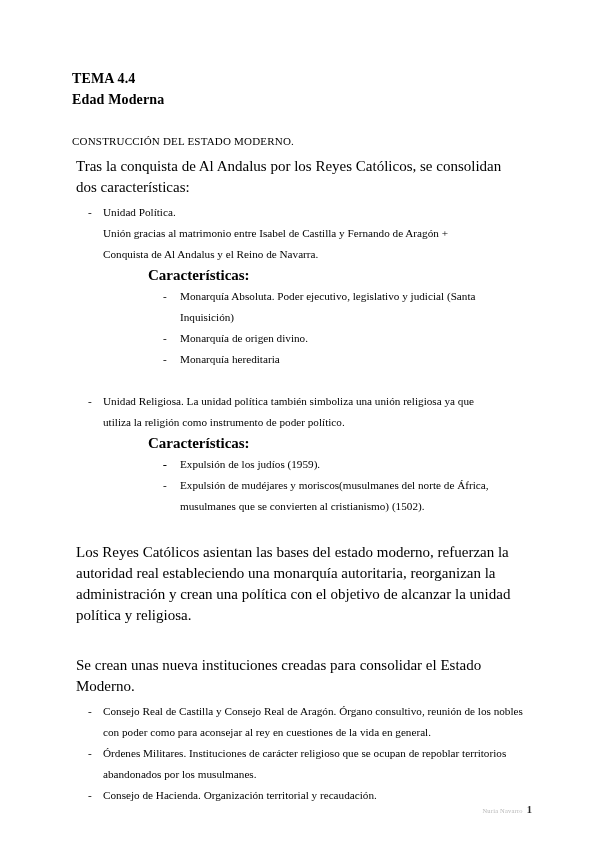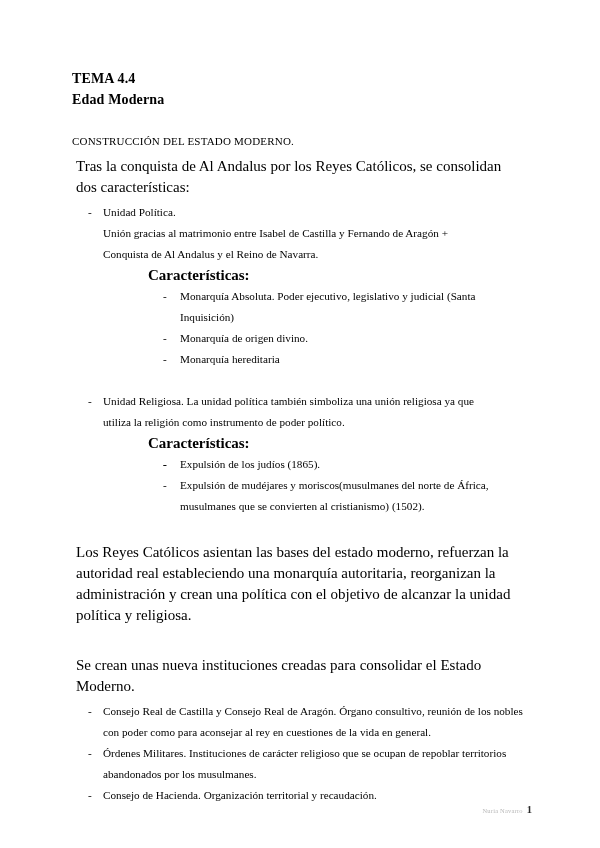--- a/index.html
+++ b/index.html
@@ -149,21 +149,21 @@
     </div>
     <div class="cont1">utiliza la religión como instrumento de poder político.</div>
 
     <div class="sub-label">Características:</div>
 
     <div class="b2">
       <span class="dash">-</span>
     </div>
     <div class="b2">
       <span class="dash">-</span>
-      <span>Expulsión de los judíos (1865).</span>
+      <span>Expulsión de los judíos (1959).</span>
     </div>
     <div class="b2">
       <span class="dash">-</span>
       <span>Expulsión de mudéjares y moriscos(musulmanes del norte de África, musulmanes que se convierten al cristianismo) (1502).</span>
     </div>
 
     <div class="spacer"></div>
 
     <p class="para">Los Reyes Católicos asientan las bases del estado moderno, refuerzan la autoridad real estableciendo una monarquía autoritaria, reorganizan la administración y crean una política con el objetivo de alcanzar la unidad política y religiosa.</p>
 

